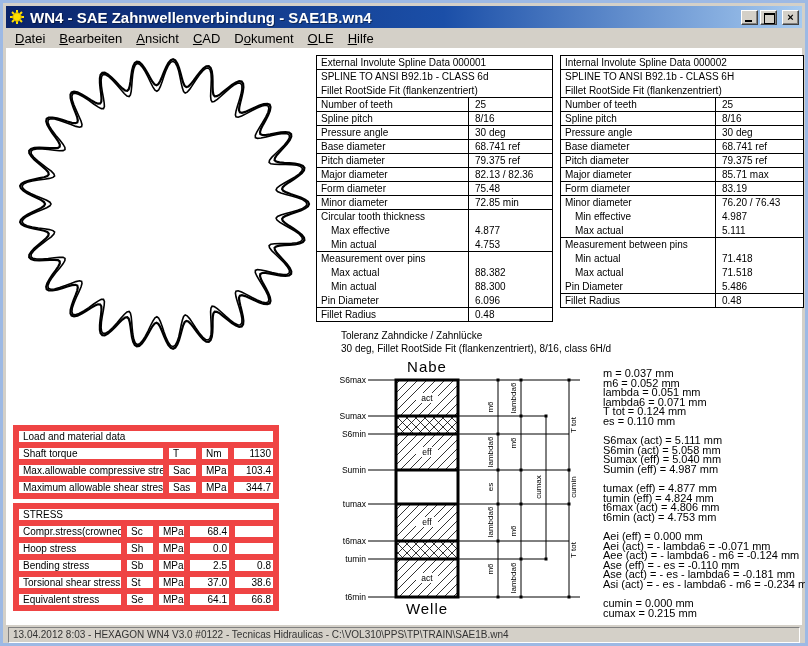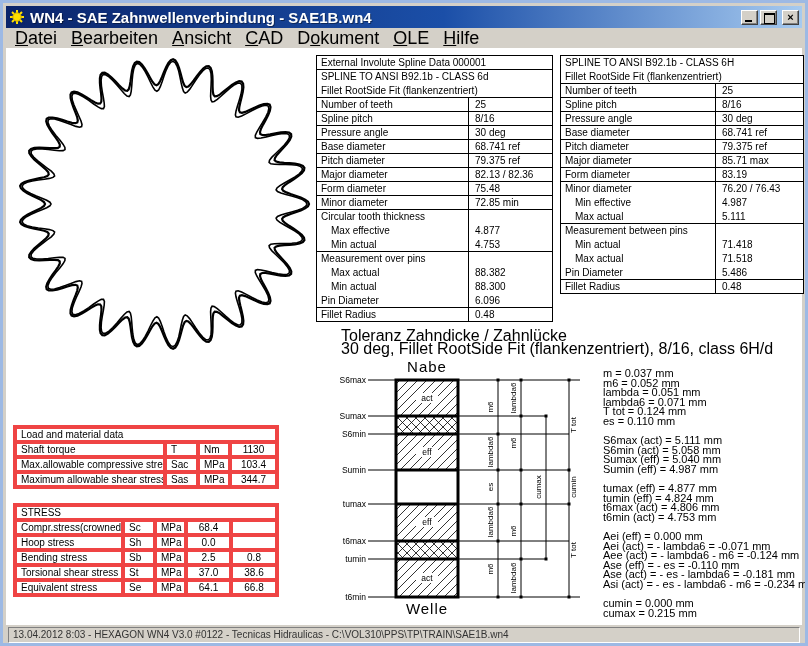--- a/index.html
+++ b/index.html
@@ -16,43 +16,43 @@
   .winbtns { margin-left:auto; display:flex; gap:2px; }
   .wbtn { width:17px; height:15px; background:#d4d0c8; border:1px solid;
     border-color:#fff #404040 #404040 #fff; box-shadow:inset -1px -1px 0 #808080;
     position:relative; cursor:default; }
   .wbtn.close { margin-left:3px; font-size:11px; font-weight:bold; line-height:12px; text-align:center; }
   .wbtn.minimize::after { content:""; position:absolute; left:3px; bottom:2px; width:7px; height:2px; background:#000; }
   .wbtn.maximize::after { content:""; position:absolute; left:3px; top:2px; width:9px; height:8px;
     border:1px solid #000; border-top:2px solid #000; }
   
   .menubar { position:absolute; left:3px; top:25px; width:796px; height:20px;
-    display:flex; align-items:center; font-size:18px; padding-left:2px; }
+    display:flex; align-items:center; font-size:13px; padding-left:2px; }
   .mitem { padding:1px 7px; white-space:nowrap; }
   u { text-decoration:underline; }
   
   .client { position:absolute; left:3px; top:45px; width:796px; height:577px; background:#fff; }
   .abs { position:absolute; }
   
   table { border-collapse:collapse; table-layout:fixed; background:#fff; }
   table, td { border:0; }
   .spline { border:1px solid #000; font-size:10px; }
   .spline tr { height:14px; }
   .spline tr { border-top:1px solid #000; }
   .spline tr.nb { border-top:none; }
   .spline td { padding:0 4px; white-space:nowrap; overflow:hidden; }
   .spline td.val { border-left:1px solid #000; padding-left:6px; }
   .spline tr.sub td.lbl { padding-left:14px; }
   .spline thead tr:first-child { border-top:none; }
   .grid { border:1px solid #000; font-size:10px; }
   .grid tr { height:15px; }
-  .grid td { border:4px solid #ef4444; padding:0 4px; white-space:nowrap; overflow:hidden; }
-  .grid td.ctr { text-align:center; padding:0 2px; }
-  
-  .toltitle { font-size:16px; line-height:13px; white-space:nowrap; }
+  .grid td { border:6px solid #ef4444; padding:0 4px; white-space:nowrap; overflow:hidden; }
+  .grid td.ctr { text-align:right; padding:0 2px; }
+  
+  .toltitle { font-size:10px; line-height:13px; white-space:nowrap; }
   .tolvals { font-size:11px; line-height:9.6px; white-space:nowrap; }
   .tval { height:9.6px; }
   
   .diag text { font-family:"Liberation Sans",sans-serif; }
   .lvl { font-size:8.5px; }
   .dlab { font-size:8px; }
   .zlab { font-size:8.5px; }
   .big { font-size:15px; letter-spacing:1px; }
   
   .statusbar { position:absolute; left:3px; top:622px; width:796px; height:21px; background:#d4d0c8; padding:2px 2px 0 2px; }
@@ -206,20 +206,23 @@
         </tr>
       </tbody>
   </table>
 
   <table class="spline abs" style="left:557px;top:52px;width:244px">
     <colgroup>
         <col style="width:155px">
         <col>
       </colgroup>
     <thead>
+      <tr>
+          <td colspan="2">Internal Involute Spline Data  000002</td>
+        </tr>
       <tr>
           <td colspan="2">SPLINE TO ANSI B92.1b - CLASS 6H</td>
         </tr>
       <tr class="nb">
           <td colspan="2">Fillet RootSide Fit (flankenzentriert)</td>
         </tr>
     </thead>
     <tbody>
 
         <tr>

